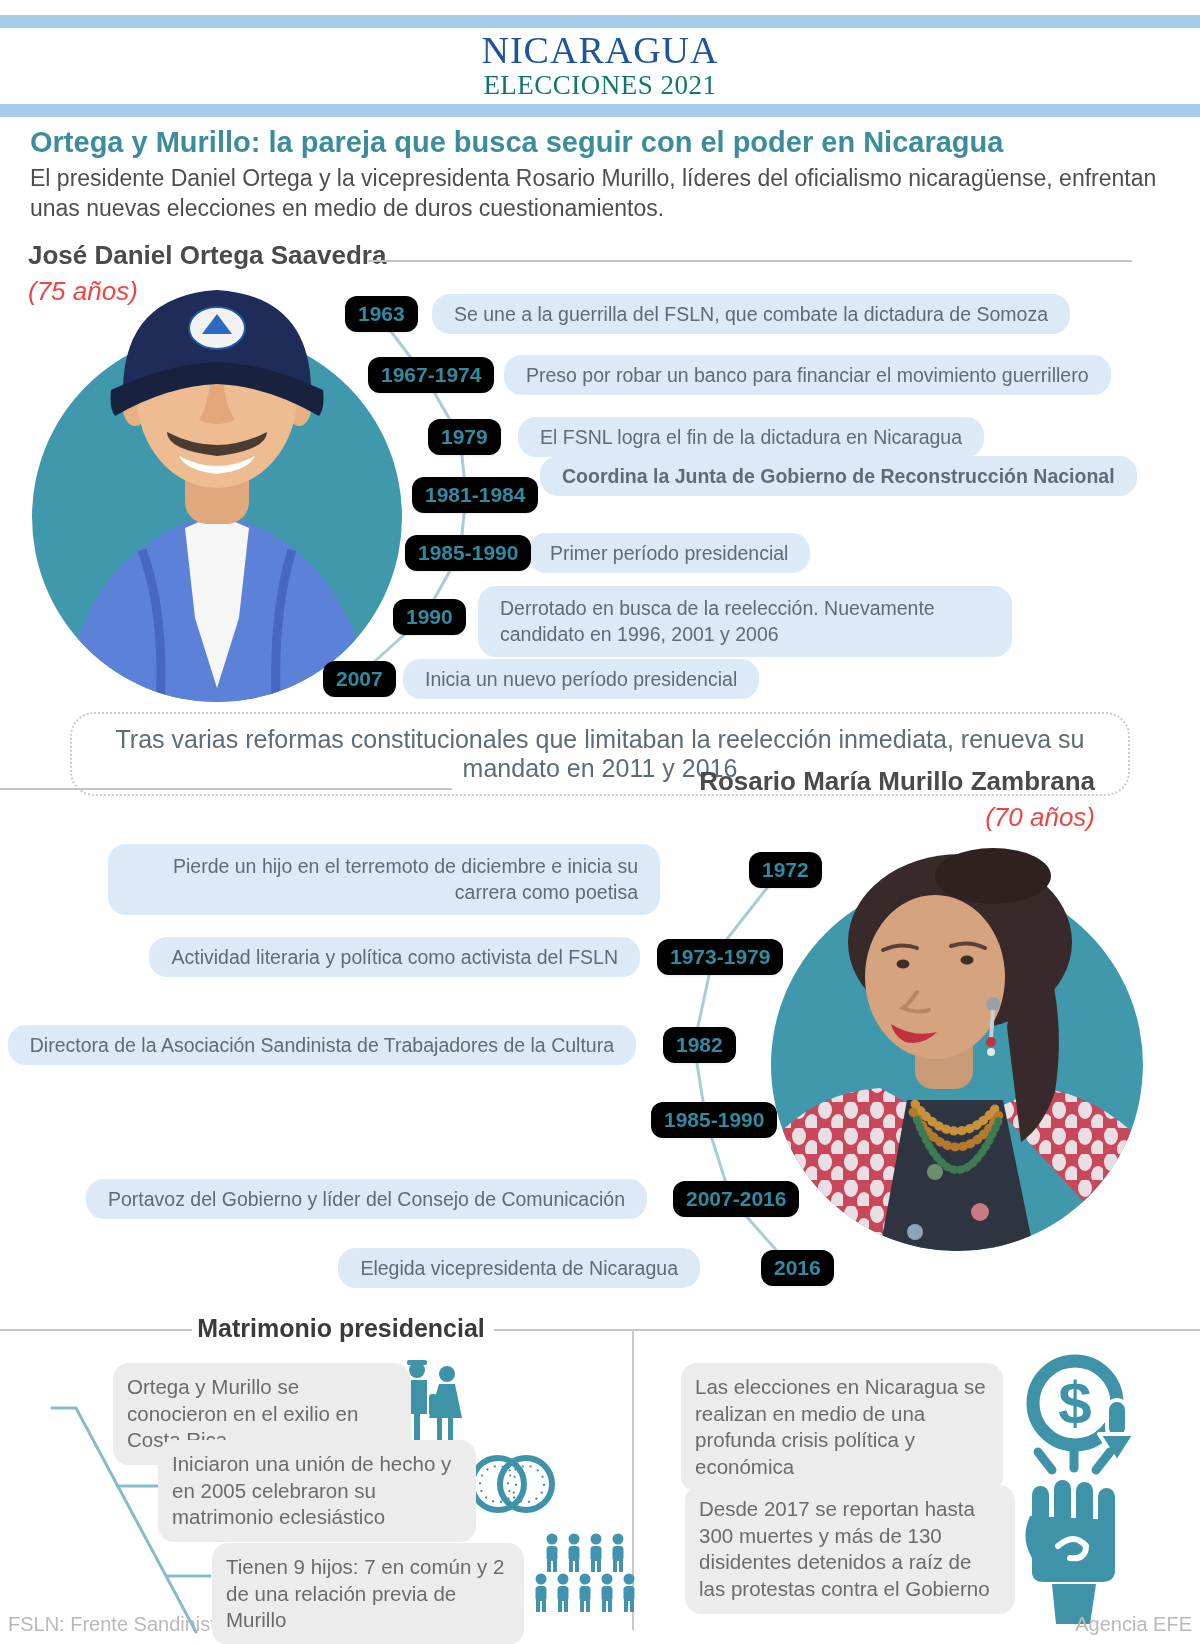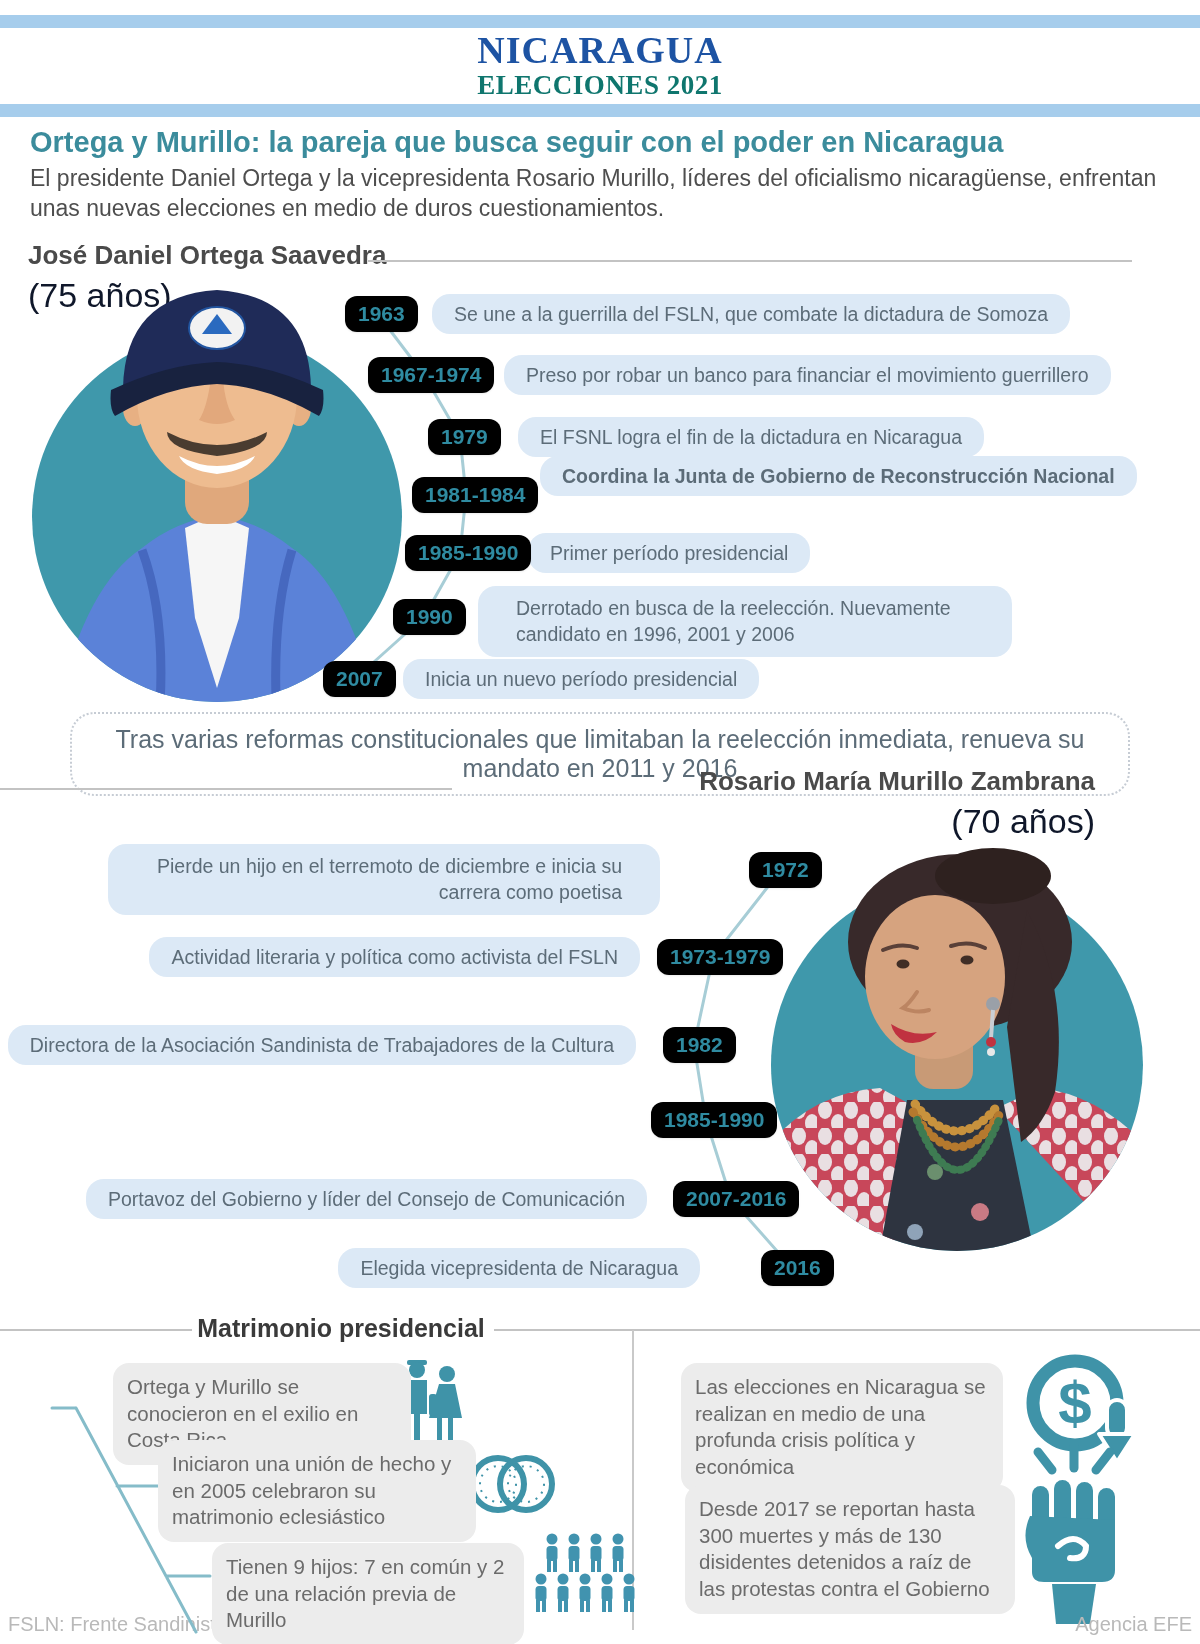--- a/index.html
+++ b/index.html
@@ -1,36 +1,36 @@
 <!DOCTYPE html>
 <html><head>
 <meta charset="utf-8">
 <style>
   html,body{margin:0;padding:0;background:#fff;}
   #page{position:relative;width:1200px;height:1644px;background:#ffffff;overflow:hidden;
         font-family:"Liberation Sans", sans-serif;}
   .abs{position:absolute;}
   .stripe{position:absolute;left:0;width:1200px;height:13px;background:#a6cdec;}
   .masthead{position:absolute;left:0;width:1200px;text-align:center;
-            font-family:"Liberation Serif", serif;font-weight:bold;}
+            font-family:"Liberation Serif", serif;font-weight:normal;}
   #mast-title{top:28px;font-size:38px;color:#1d53a3;letter-spacing:1px;}
   #mast-sub{top:70px;font-size:27px;color:#0f766e;letter-spacing:.5px;}
   #intro-title{left:30px;top:126px;font-size:29px;font-weight:bold;color:#3b8c9c;}
   #intro-text{left:30px;top:164px;width:1148px;font-size:23px;line-height:1.3;color:#4e4e4e;}
   .person-name{font-size:26px;font-weight:bold;color:#4a4a4a;}
-  .person-age{font-size:34px;color:#0f172a;}
+  .person-age{font-size:26px;color:#ef4444;font-style:italic;}
   .hline{position:absolute;height:2px;background:#c3c3c3;}
   .vline{position:absolute;width:2px;background:#c9c9c9;}
   .pill{position:absolute;display:inline-block;background:#000000;border-radius:12px;
         color:#2f8ba1;font-weight:bold;font-size:21px;height:36px;line-height:36px;
         padding:0 13px;white-space:nowrap;box-shadow:0 1px 2px rgba(0,0,0,.08);z-index:3;}
   .bubble{position:absolute;display:inline-block;background:#dce9f6;border-radius:18px;
         color:#5c6c78;font-size:19.5px;height:40px;line-height:40px;padding:0 22px;
         white-space:nowrap;z-index:2;}
-  .bubble.multi{height:auto;line-height:1.32;white-space:normal;padding:10px 38px;box-sizing:border-box;}
+  .bubble.multi{height:auto;line-height:1.32;white-space:normal;padding:10px 22px;box-sizing:border-box;}
   .bubble.ralign{text-align:right;}
   .note{position:absolute;left:70px;top:712px;width:1060px;box-sizing:border-box;
         border:2px dotted #c6ccd4;border-radius:24px;color:#5c6c78;font-size:25px;
         text-align:center;padding:11px 20px;}
   .graybubble{position:absolute;background:#ececec;border-radius:16px;color:#6b6b6b;
         font-size:20.5px;line-height:1.3;padding:11px 14px;box-sizing:border-box;z-index:2;}
   #marriage-heading{position:absolute;left:190px;top:1314px;width:302px;text-align:center;
         font-size:25px;font-weight:bold;color:#3a3a3a;}
   .footer-text{position:absolute;bottom:8px;font-size:20px;color:#b9b9b9;}
   svg{display:block;}

